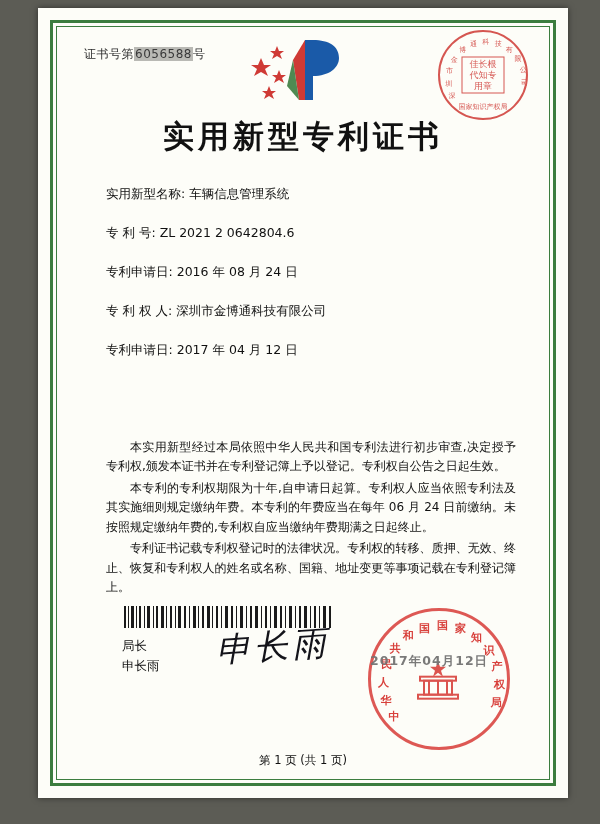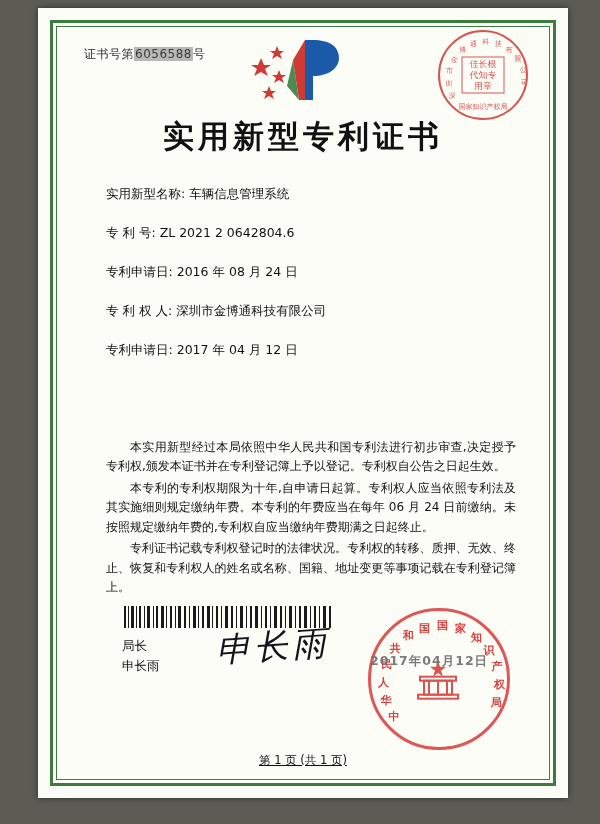--- a/index.html
+++ b/index.html
@@ -241,21 +241,20 @@
   }
 
   .page-no {
     position: absolute;
     left: 0;
     right: 0;
     top: 745px;
     text-align: center;
     font-size: 11.5px;
     color: #111;
-    text-decoration: underline;
   }
 </style>
 </head>
 <body>
 
 <div id="page">
 
   <div class="frame-outer"></div>
   <div class="frame-inner"></div>
   <div class="corner tl"></div>

